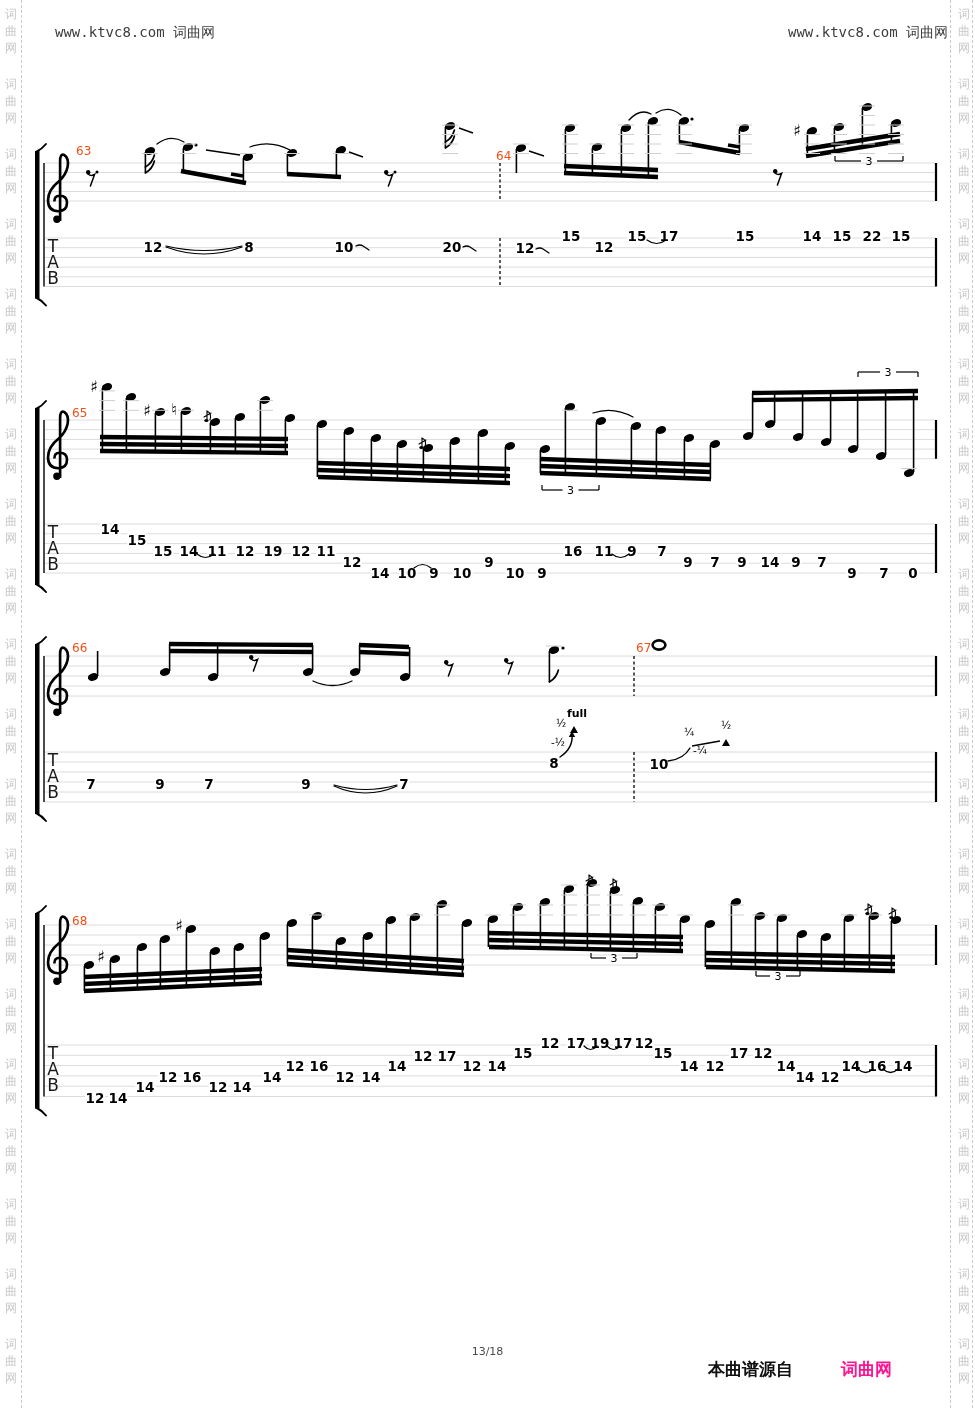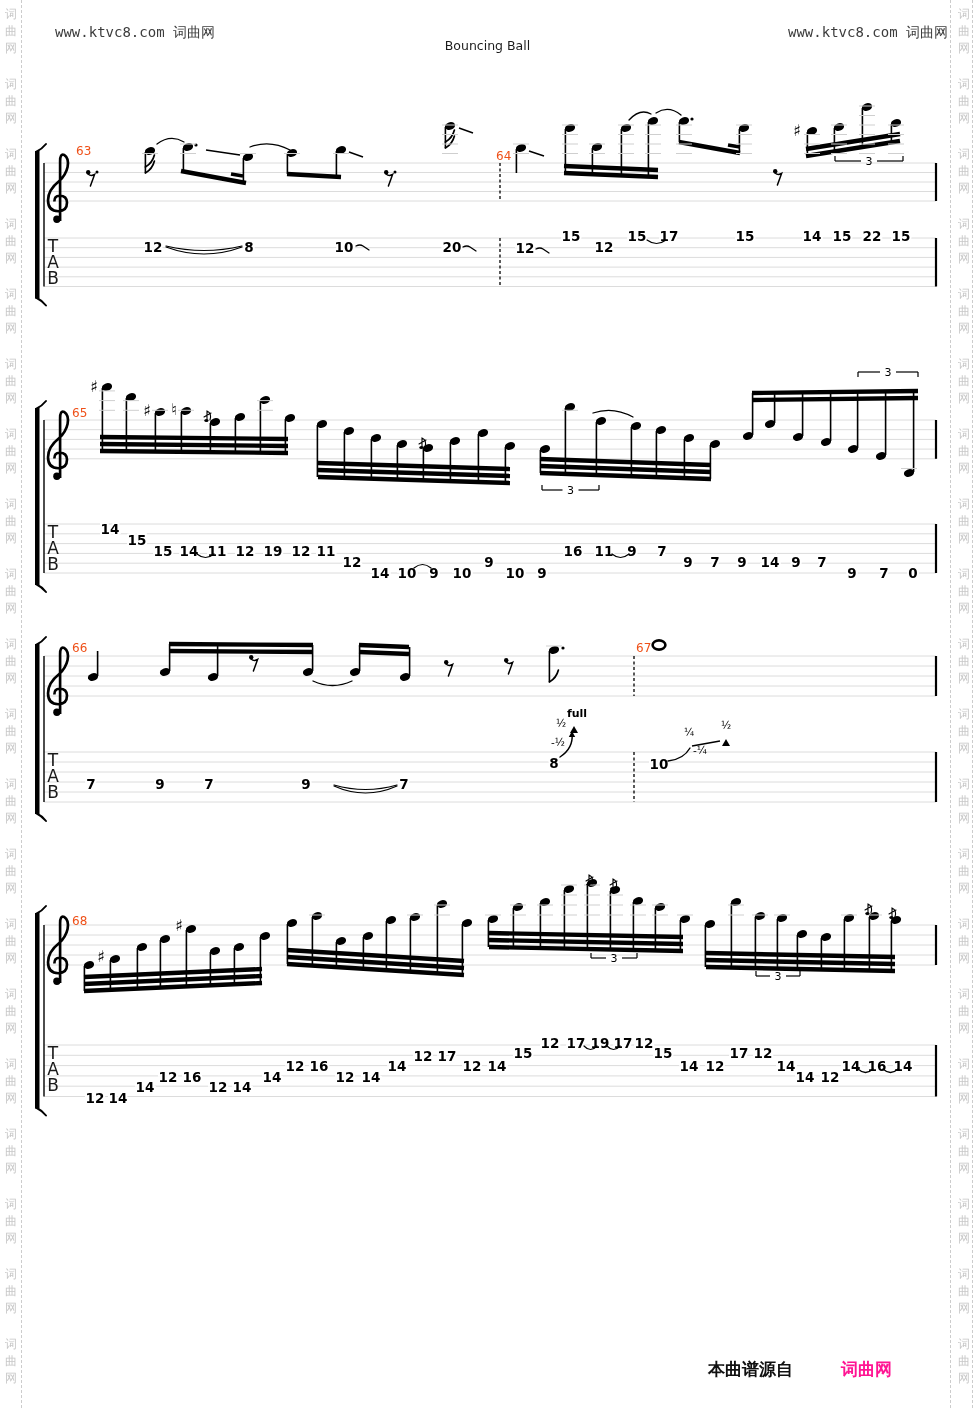--- a/index.html
+++ b/index.html
@@ -17,21 +17,20 @@
   #page-num{position:absolute;top:1345px;left:0;width:975px;text-align:center;
             font-size:11px;color:#4a4a4a;}
   #footer-src{position:absolute;top:1358px;left:708px;font-size:17px;font-weight:bold;color:#101010;}
   #footer-brand{position:absolute;top:1358px;left:841px;font-size:17px;font-weight:bold;}
 </style>
 </head>
 <body>
 <div id="page">
 
 <div id="hdr-left" class="hdr">www.ktvc8.com 词曲网</div>
-<div id="page-title">Bouncing Ball</div>
 <div id="hdr-right" class="hdr">www.ktvc8.com 词曲网</div>
 
 <svg id="score" width="975" height="1408" viewBox="0 0 975 1408">
       <line x1="44" y1="163" x2="936" y2="163" stroke="#dcdcdc" stroke-width="1"></line>
       <line x1="44" y1="172.5" x2="936" y2="172.5" stroke="#dcdcdc" stroke-width="1"></line>
       <line x1="44" y1="182" x2="936" y2="182" stroke="#dcdcdc" stroke-width="1"></line>
       <line x1="44" y1="191.5" x2="936" y2="191.5" stroke="#dcdcdc" stroke-width="1"></line>
       <line x1="44" y1="201" x2="936" y2="201" stroke="#dcdcdc" stroke-width="1"></line>
       <line x1="44" y1="238" x2="936" y2="238" stroke="#dcdcdc" stroke-width="1"></line>
       <line x1="44" y1="247.7" x2="936" y2="247.7" stroke="#dcdcdc" stroke-width="1"></line>
@@ -748,20 +747,21 @@
       <span class="wm-char" style="left: 956px; top: 1215px;">曲</span>
       <span class="wm-char" style="left: 956px; top: 1232px;">网</span>
       <span class="wm-char" style="left: 956px; top: 1268px;">词</span>
       <span class="wm-char" style="left: 956px; top: 1285px;">曲</span>
       <span class="wm-char" style="left: 956px; top: 1302px;">网</span>
       <span class="wm-char" style="left: 956px; top: 1338px;">词</span>
       <span class="wm-char" style="left: 956px; top: 1355px;">曲</span>
       <span class="wm-char" style="left: 956px; top: 1372px;">网</span>
     </div>
 
+<div id="page-num">13/18</div>
 <div id="footer-src">本曲谱源自</div>
 <div id="footer-brand" style="color: rgb(255, 20, 147);">词曲网</div>
 
 <div class="wm-divider" style="left: 21px;"></div>
     <div class="wm-divider" style="left: 950px;"></div>
     <div class="wm-divider" style="left: 972px;"></div>
 
 </div>
 
 </body></html>

